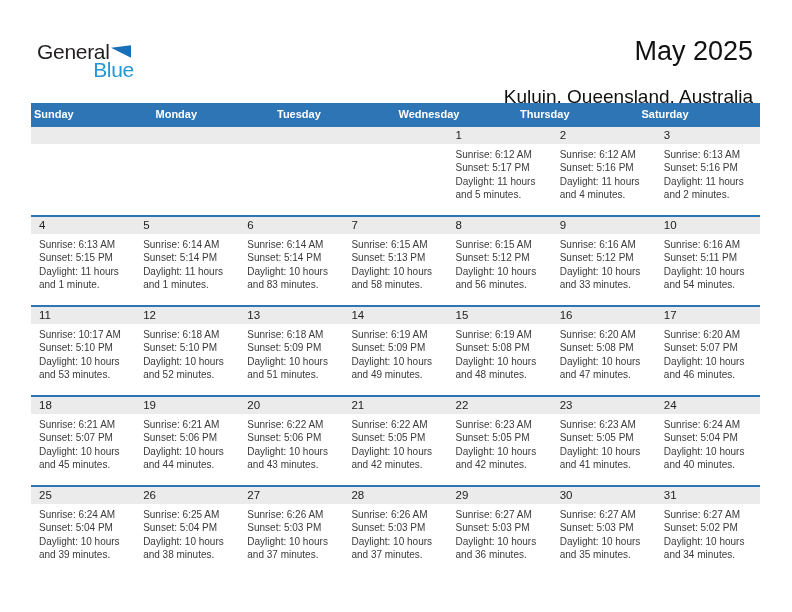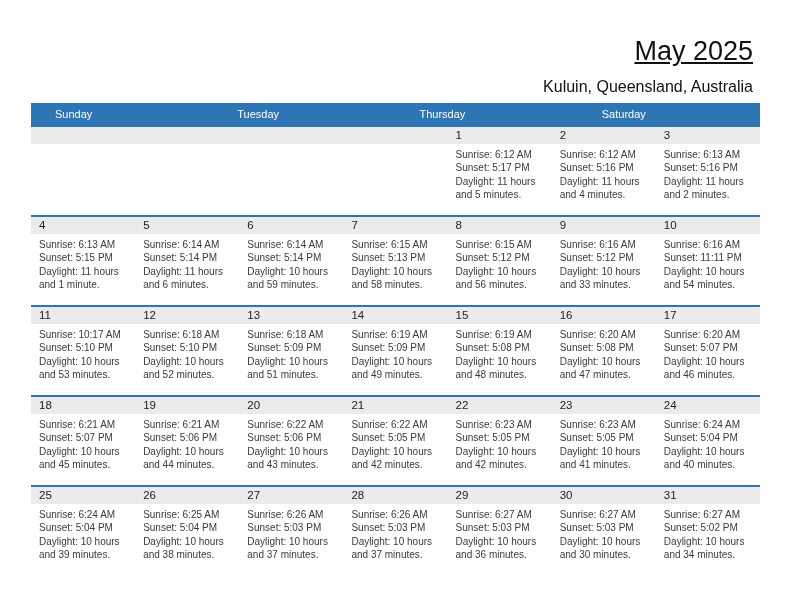--- a/index.html
+++ b/index.html
@@ -18,47 +18,60 @@
   
   .logo{position:absolute;left:37px;top:42px;width:94px;}
   .logo-top{display:flex;align-items:flex-start;white-space:nowrap;}
   .logo-general{font-size:21px;line-height:20px;color:var(--logo-dark);letter-spacing:-0.3px;}
   .logo-triangle{width:24px;height:15px;margin-left:1px;margin-top:2px;fill:var(--logo-tri);}
   .logo-bottom{text-align:right;margin-top:-2px;margin-right:-3px;}
   .logo-blue{font-size:21px;line-height:20px;color:var(--logo-blue);letter-spacing:-0.3px;}
 
   
   .title-block{position:absolute;right:39px;top:37px;text-align:right;}
-  .page-title{font-size:27px;line-height:28px;color:#111;text-decoration:underline;}
-  .page-subtitle{font-size:16px;line-height:16px;margin-top:14px;color:#111;}
+  .page-title{font-size:27px;line-height:28px;color:#111;}
+  .page-subtitle{font-size:19px;line-height:16px;margin-top:24px;color:#111;}
 
   
   .calendar{position:absolute;left:31px;top:103px;width:729px;}
   .weekday-row{display:flex;height:22px;background:var(--accent);}
-  .weekday-cell{flex:1 1 0;color:#fff;font-size:11px;line-height:22px;padding-left:24px;box-sizing:border-box;overflow:hidden;}
+  .weekday-cell{flex:1 1 0;color:#fff;font-size:11px;line-height:22px;padding-left:3px;box-sizing:border-box;overflow:hidden;font-weight:bold;}
   .week-row{display:flex;height:90px;box-sizing:border-box;border-top:2px solid var(--accent);}
   .day-cell{flex:1 1 0;box-sizing:border-box;overflow:hidden;}
   .day-num{height:17px;background:var(--band);font-size:11.5px;line-height:17px;padding-left:8px;color:#222;}
   .day-info{padding:4px 2px 0 8px;font-size:10px;line-height:13.3px;color:var(--info);}
 </style>
 </head>
 <body>
 
 <div class="page">
 
+  <div class="logo">
+    <div class="logo-top">
+      <span class="logo-general">General</span>
+      <svg class="logo-triangle" viewBox="0 0 24 15" aria-hidden="true">
+          <polygon points="0,3 24,0 24,15"></polygon>
+        </svg>
+    </div>
+    <div class="logo-bottom">
+      <span class="logo-blue">Blue</span>
+    </div>
+  </div>
 
   <div class="title-block">
     <div class="page-title">May 2025</div>
     <div class="page-subtitle">Kuluin, Queensland, Australia</div>
   </div>
 
   <div class="calendar">
     <div class="weekday-row" id="weekday-row">
         <div class="weekday-cell">Sunday</div>
+        <div class="weekday-cell">Monday</div>
         <div class="weekday-cell">Tuesday</div>
+        <div class="weekday-cell">Wednesday</div>
         <div class="weekday-cell">Thursday</div>
         <div class="weekday-cell">Saturday</div>
       </div>
     <div id="weeks-container">
         <div class="week-row">
           <div class="day-cell">
             <div class="day-num"></div>
           </div>
           <div class="day-cell">
             <div class="day-num"></div>
@@ -106,30 +119,30 @@
               <div>Daylight: 11 hours</div>
               <div>and 1 minute.</div>
             </div>
           </div>
           <div class="day-cell">
             <div class="day-num">5</div>
             <div class="day-info">
               <div>Sunrise: 6:14 AM</div>
               <div>Sunset: 5:14 PM</div>
               <div>Daylight: 11 hours</div>
-              <div>and 6 minutes.</div>
+              <div>and 1 minutes.</div>
             </div>
           </div>
           <div class="day-cell">
             <div class="day-num">6</div>
             <div class="day-info">
               <div>Sunrise: 6:14 AM</div>
               <div>Sunset: 5:14 PM</div>
               <div>Daylight: 10 hours</div>
-              <div>and 59 minutes.</div>
+              <div>and 83 minutes.</div>
             </div>
           </div>
           <div class="day-cell">
             <div class="day-num">7</div>
             <div class="day-info">
               <div>Sunrise: 6:15 AM</div>
               <div>Sunset: 5:13 PM</div>
               <div>Daylight: 10 hours</div>
               <div>and 58 minutes.</div>
             </div>
@@ -149,21 +162,21 @@
               <div>Sunrise: 6:16 AM</div>
               <div>Sunset: 5:12 PM</div>
               <div>Daylight: 10 hours</div>
               <div>and 33 minutes.</div>
             </div>
           </div>
           <div class="day-cell">
             <div class="day-num">10</div>
             <div class="day-info">
               <div>Sunrise: 6:16 AM</div>
-              <div>Sunset: 11:11 PM</div>
+              <div>Sunset: 5:11 PM</div>
               <div>Daylight: 10 hours</div>
               <div>and 54 minutes.</div>
             </div>
           </div>
         </div>
         <div class="week-row">
           <div class="day-cell">
             <div class="day-num">11</div>
             <div class="day-info">
               <div>Sunrise: 10:17 AM</div>
@@ -337,21 +350,21 @@
               <div>Daylight: 10 hours</div>
               <div>and 36 minutes.</div>
             </div>
           </div>
           <div class="day-cell">
             <div class="day-num">30</div>
             <div class="day-info">
               <div>Sunrise: 6:27 AM</div>
               <div>Sunset: 5:03 PM</div>
               <div>Daylight: 10 hours</div>
-              <div>and 30 minutes.</div>
+              <div>and 35 minutes.</div>
             </div>
           </div>
           <div class="day-cell">
             <div class="day-num">31</div>
             <div class="day-info">
               <div>Sunrise: 6:27 AM</div>
               <div>Sunset: 5:02 PM</div>
               <div>Daylight: 10 hours</div>
               <div>and 34 minutes.</div>
             </div>

